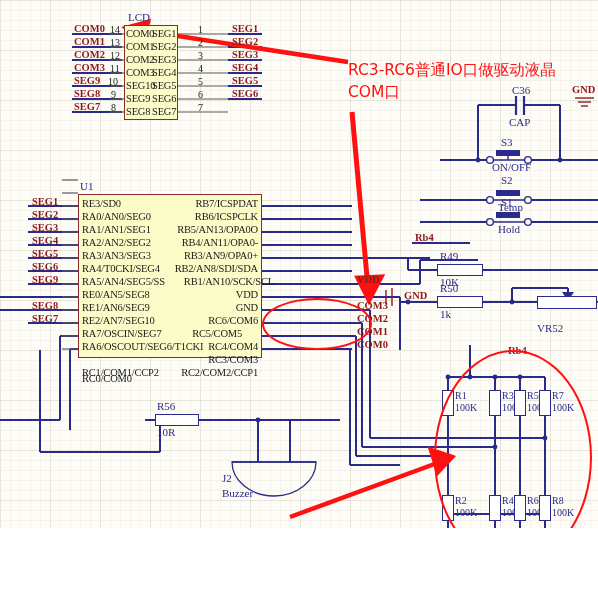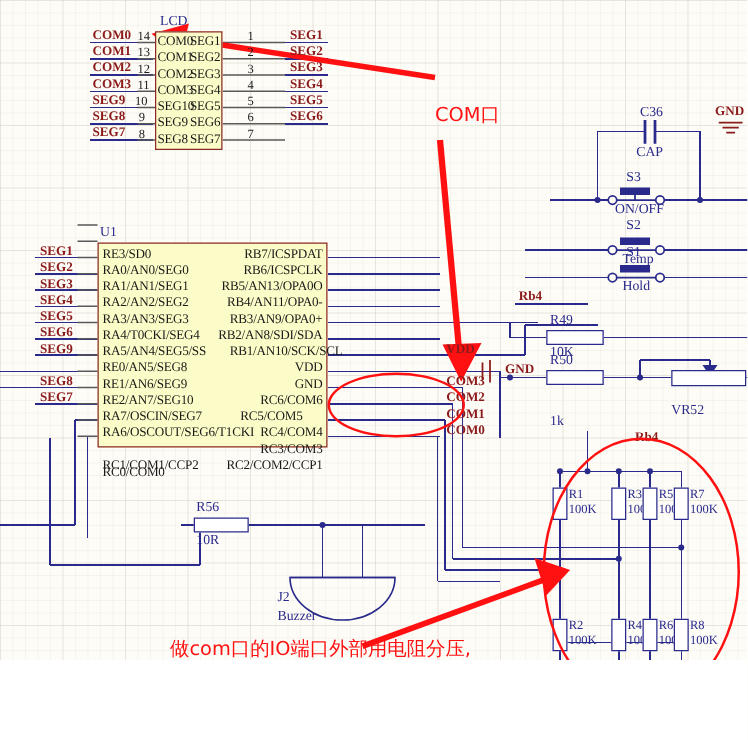--- a/index.html
+++ b/index.html
@@ -410,21 +410,21 @@
 
   <div class="netb" style="left:415px;top:232px;">Rb4</div>
   <div class="netb" style="left:508px;top:345px;">Rb4</div>
 
   <div class="res" style="left:437px;top:264px;width:46px;height:12px;"></div>
   <div class="lbl" style="left:440px;top:250px;">R49</div>
   <div class="lbl" style="left:440px;top:276px;">10K</div>
 
   <div class="res" style="left:437px;top:296px;width:46px;height:12px;"></div>
   <div class="lbl" style="left:440px;top:282px;">R50</div>
-  <div class="lbl" style="left:440px;top:308px;margin-top:23px;">1k</div>
+  <div class="lbl" style="left:440px;top:308px;">1k</div>
 
   <div class="res" style="left:537px;top:296px;width:60px;height:13px;"></div>
   <div class="lbl" style="left:537px;top:322px;">VR52</div>
 
   <div class="res" style="left:155px;top:414px;width:44px;height:12px;"></div>
   <div class="lbl" style="left:157px;top:400px;">R56</div>
   <div class="lbl" style="left:157px;top:426px;">10R</div>
 
   <div class="lbl" style="left:222px;top:472px;">J2</div>
   <div class="lbl" style="left:222px;top:487px;">Buzzer</div>
@@ -456,16 +456,16 @@
   <div class="res" style="left:514px;top:495px;width:12px;height:26px;"></div>
   <div class="lblsm" style="left:527px;top:495px;">R6</div>
   <div class="lblsm" style="left:527px;top:507px;">100K</div>
 
   <div class="res" style="left:539px;top:495px;width:12px;height:26px;"></div>
   <div class="lblsm" style="left:552px;top:495px;">R8</div>
   <div class="lblsm" style="left:552px;top:507px;">100K</div>
 
   <div class="ellipse" style="left:434px;top:350px;width:158px;height:215px;"></div>
 
+  <div class="anno" style="left:348px;top:60px;">RC3-RC6普通IO口做驱动液晶</div>
   <div class="anno" style="left:348px;top:82px;">COM口</div>
-  <div class="anno" style="left:136px;top:509px;">做com口的IO端口外部用电阻分压,</div>
 
 </div>
 
 </body></html>

